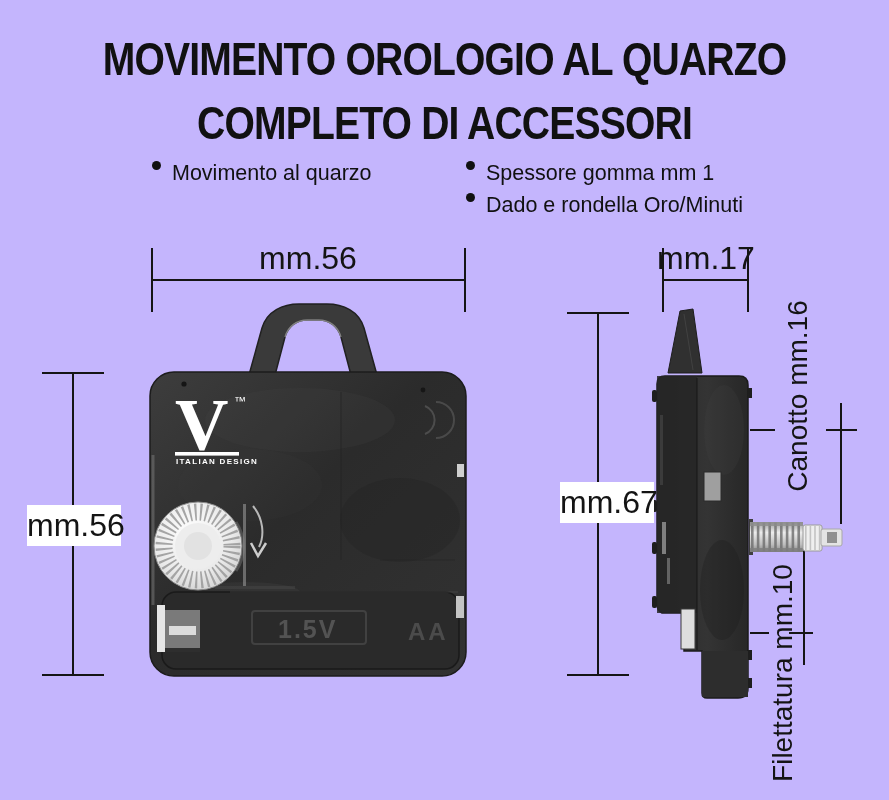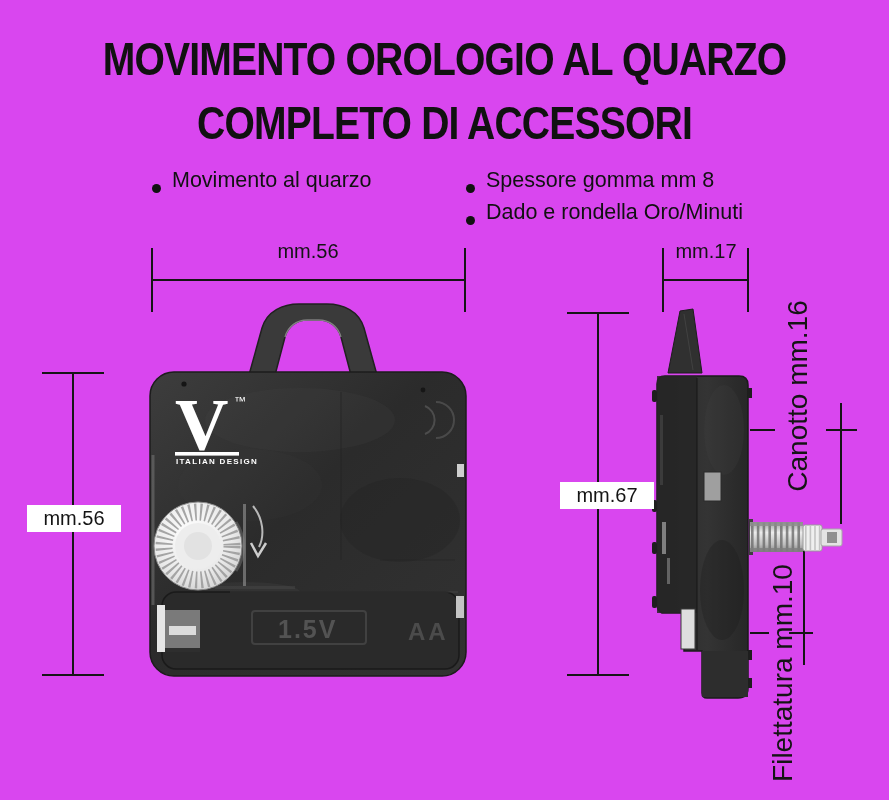--- a/index.html
+++ b/index.html
@@ -1,29 +1,29 @@
 <!DOCTYPE html>
 <html><head>
 <meta charset="utf-8">
 <style>
   html,body{margin:0;padding:0;background:#ffffff}
-  .sheet{position:relative;width:889px;height:800px;background:#d946ef;
+  .sheet{position:relative;width:889px;height:800px;background:#c4b5fd;
          font-family:"Liberation Sans",sans-serif;color:#111;overflow:hidden}
   .title{position:absolute;left:0;width:889px;text-align:center;font-weight:bold;
          font-size:46px;letter-spacing:-1px;transform:scaleX(.85);transform-origin:50% 50%;
          white-space:nowrap}
   #title1{top:32px}
   #title2{top:96px}
   .feat-col{position:absolute;top:161px}
   #feat-left{left:152px}
   #feat-right{left:466px}
-  .feat-item{display:flex;align-items:flex-end;height:32px;font-size:21.5px;white-space:nowrap}
+  .feat-item{display:flex;align-items:flex-start;height:32px;font-size:21.5px;white-space:nowrap}
   .dot{width:9px;height:9px;border-radius:50%;background:#111;margin-right:11px;flex:0 0 auto}
   .hline,.vline{position:absolute;background:#151515}
-  .dim-label{position:absolute;font-size:20px;text-align:center;white-space:nowrap;color:#141414}
+  .dim-label{position:absolute;font-size:32px;text-align:center;white-space:nowrap;color:#141414}
   .boxed{background:#fff;padding:2px 0;z-index:3}
   .rot-label{position:absolute;font-size:28px;height:32px;line-height:32px;text-align:center;
              white-space:nowrap;transform:rotate(-90deg);transform-origin:center center;color:#141414}
   svg{position:absolute}
 </style>
 </head>
 <body>
 
 <div class="sheet">
 
@@ -32,21 +32,21 @@
 
   <div class="feat-col" id="feat-left">
     <div class="feat-item">
       <span class="dot"></span>
       <span>Movimento al quarzo</span>
     </div>
   </div>
   <div class="feat-col" id="feat-right">
     <div class="feat-item">
       <span class="dot"></span>
-      <span>Spessore gomma mm 8</span>
+      <span>Spessore gomma mm 1</span>
     </div>
     <div class="feat-item">
       <span class="dot"></span>
       <span>Dado e rondella Oro/Minuti</span>
     </div>
   </div>
 
   <div class="hline" style="left:152px;top:279px;width:313px;height:2px"></div>
   <div class="vline" style="left:151px;top:248px;width:2px;height:64px"></div>
   <div class="vline" style="left:464px;top:248px;width:2px;height:64px"></div>

